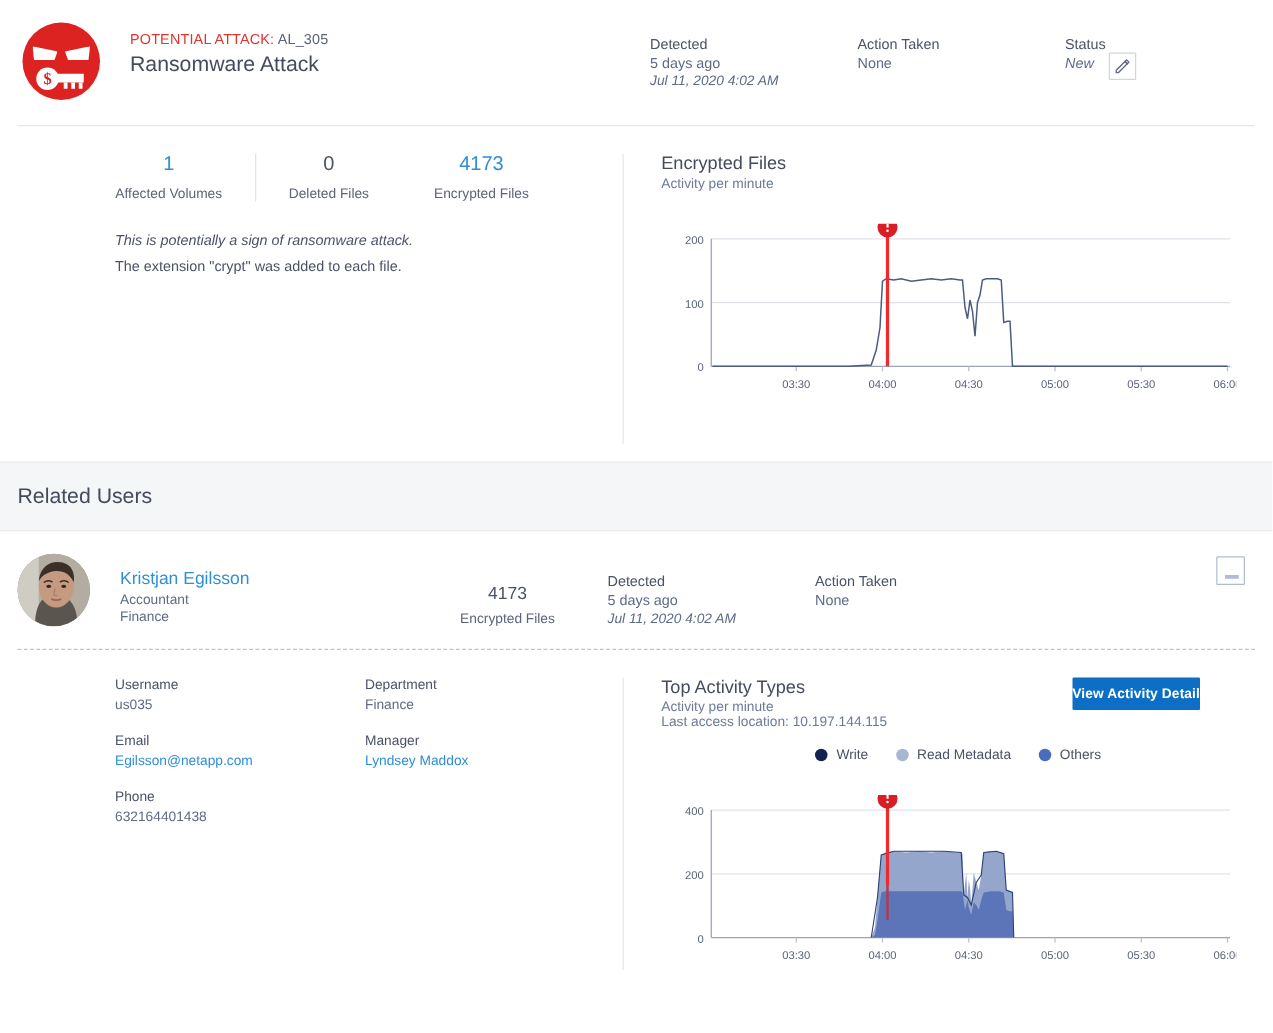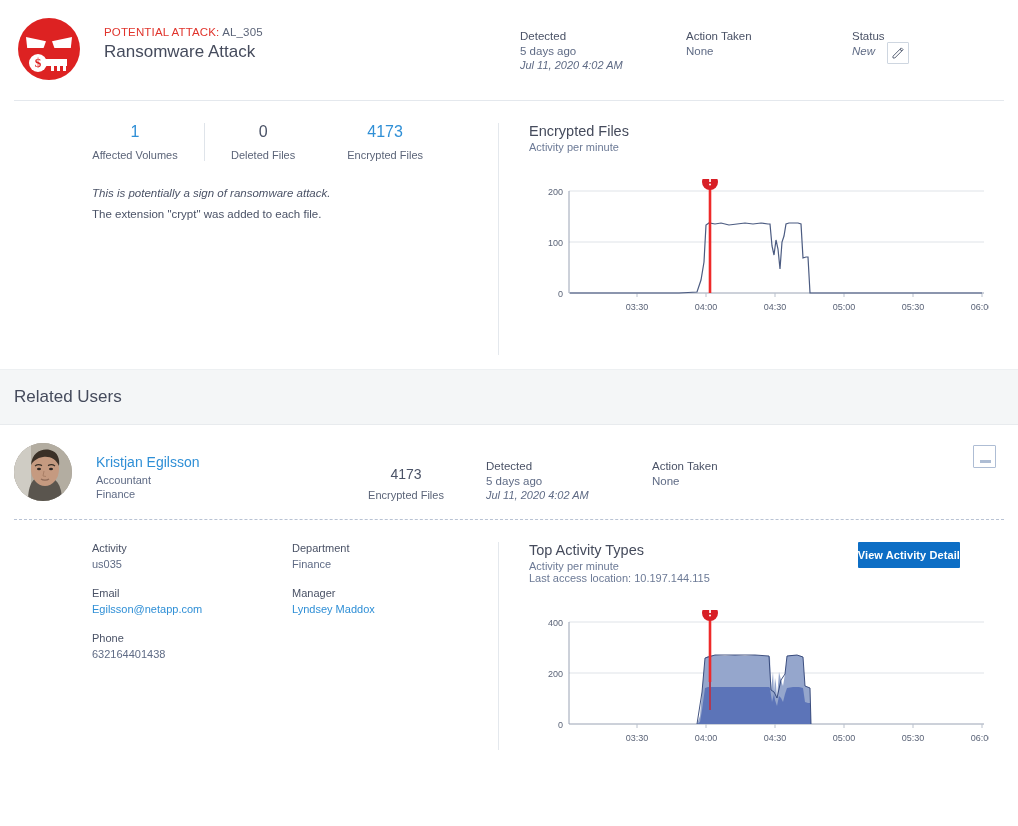--- a/index.html
+++ b/index.html
@@ -397,21 +397,21 @@
   </button>
 </div>
 
 <div class="dashed-sep"></div>
 
 <div class="detail">
 
   <div class="detail-left">
     <div class="detail-col">
       <div class="field">
-        <div class="field-lbl">Activity</div>
+        <div class="field-lbl">Username</div>
         <div class="field-val">us035</div>
       </div>
       <div class="field">
         <div class="field-lbl">Email</div>
         <div class="field-val link">Egilsson@netapp.com</div>
       </div>
       <div class="field">
         <div class="field-lbl">Phone</div>
         <div class="field-val">632164401438</div>
       </div>
@@ -431,20 +431,34 @@
 
   <div class="panel-divider" style="margin-bottom:0;"></div>
 
   <div class="panel-right-rel">
     <div class="panel-h2">Top Activity Types</div>
     <div class="panel-sub">Activity per minute</div>
     <div class="panel-sub">Last access location: 10.197.144.115</div>
 
     <button class="btn-primary" style="top:0;">View Activity Detail</button>
 
+    <div class="legend">
+      <div class="legend-item">
+        <span class="legend-dot" style="background:#14224f"></span>
+        <span>Write</span>
+      </div>
+      <div class="legend-item">
+        <span class="legend-dot" style="background:#a7b6d3"></span>
+        <span>Read Metadata</span>
+      </div>
+      <div class="legend-item">
+        <span class="legend-dot" style="background:#4a6cbd"></span>
+        <span>Others</span>
+      </div>
+    </div>
 
     <div class="chart-wrap" style="">
       <svg class="chart-svg" width="460" height="140" viewBox="0 0 460 140">
         <line x1="40" y1="12" x2="455" y2="12" stroke="#dfe3e8" stroke-width="1"></line>
         <line x1="40" y1="63" x2="455" y2="63" stroke="#dfe3e8" stroke-width="1"></line>
         <line x1="40" y1="114" x2="455" y2="114" stroke="#9aa3b4" stroke-width="1"></line>
         <line x1="40" y1="12" x2="40" y2="114" stroke="#9aa3b4" stroke-width="1"></line>
         <text x="34" y="16" text-anchor="end" font-size="9" fill="#5b6478" font-family="Liberation Sans, sans-serif">400</text>
         <text x="34" y="67" text-anchor="end" font-size="9" fill="#5b6478" font-family="Liberation Sans, sans-serif">200</text>
         <text x="34" y="118" text-anchor="end" font-size="9" fill="#5b6478" font-family="Liberation Sans, sans-serif">0</text>

